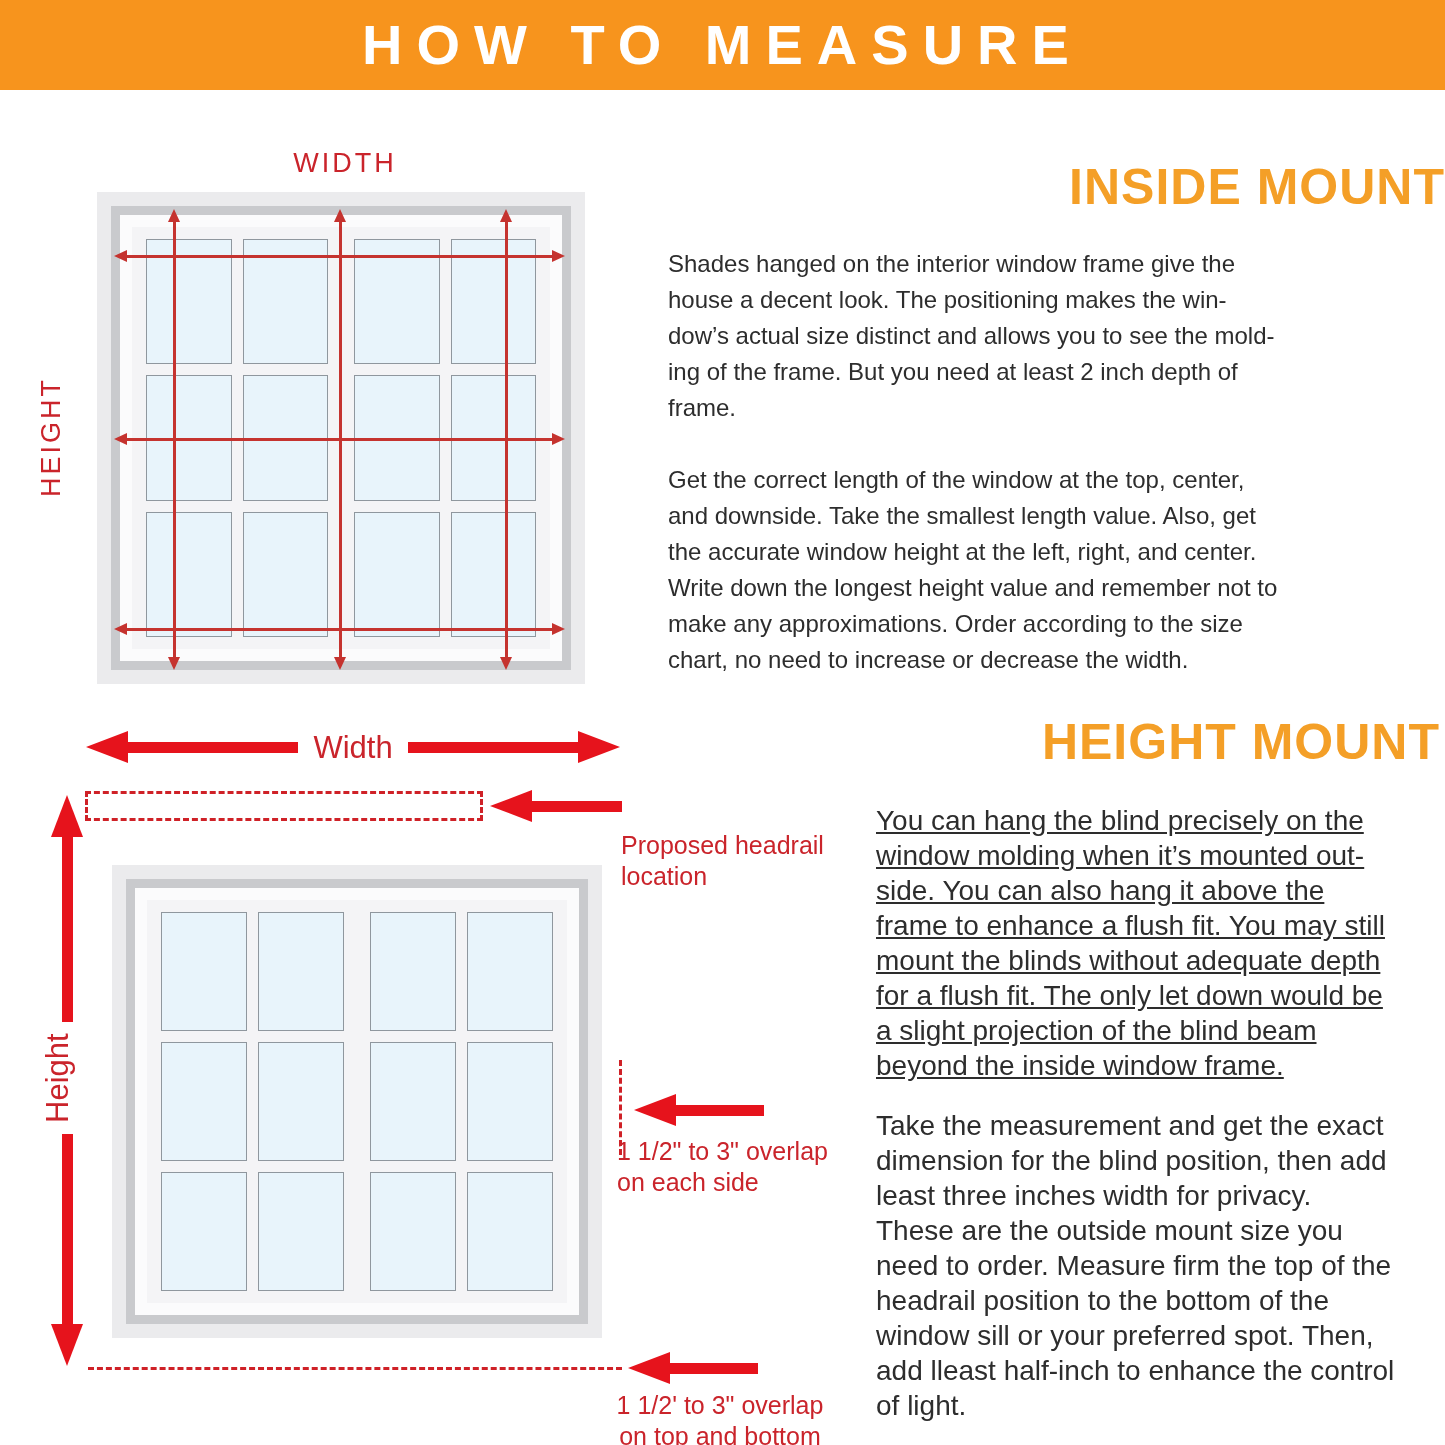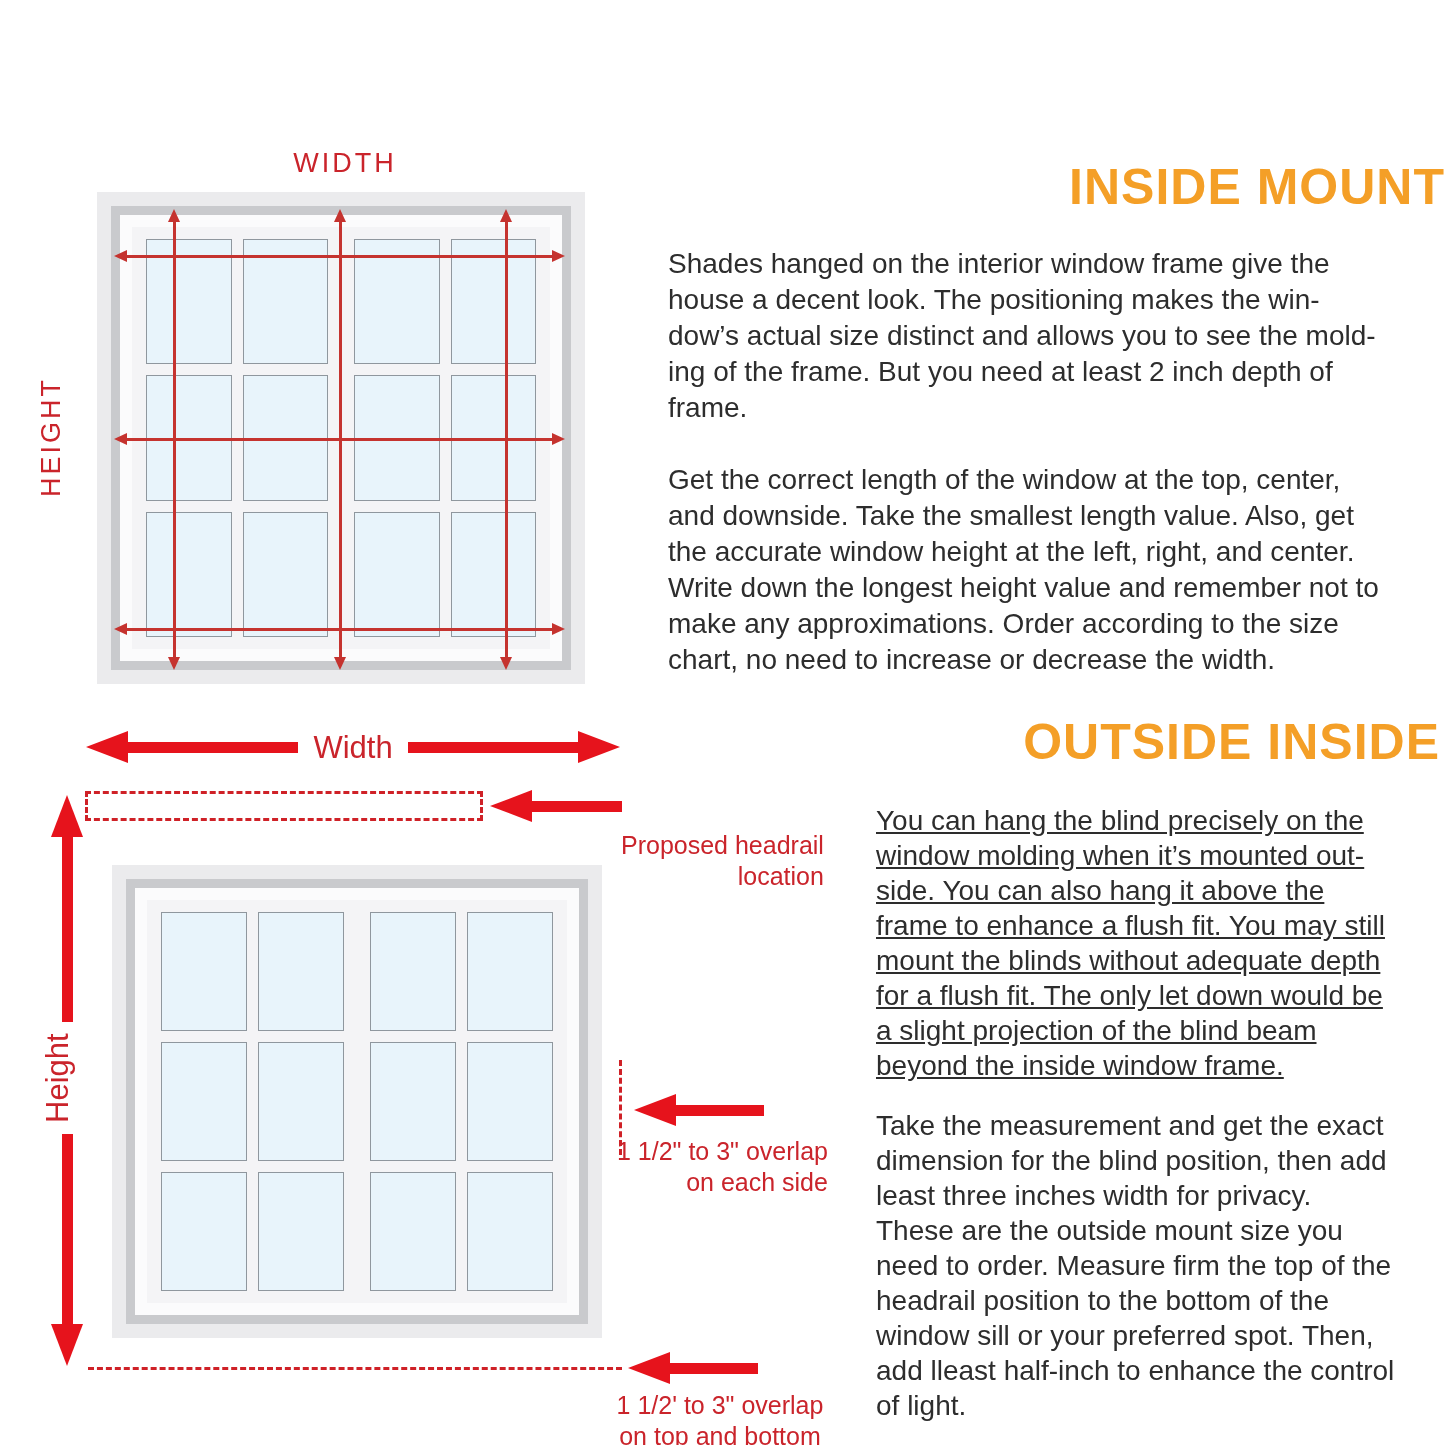--- a/index.html
+++ b/index.html
@@ -23,25 +23,25 @@
 
   
   .header{position:absolute;left:0;top:0;width:1445px;height:90px;background:var(--orange);}
   .header .title{width:100%;text-align:center;line-height:90px;font-size:56px;font-weight:bold;
     color:#ffffff;letter-spacing:14px;white-space:nowrap;}
 
   
   .mount-heading{position:absolute;text-align:right;font-size:50px;font-weight:bold;
     color:var(--orange-h);letter-spacing:1px;white-space:nowrap;}
   .body-text{position:absolute;color:var(--ink);white-space:pre;}
-  .inside-text{font-size:28px;line-height:36px;}
+  .inside-text{font-size:24px;line-height:36px;}
   .outside-text{font-size:28px;line-height:35px;}
 
   
-  .red-label{position:absolute;color:var(--red-text);white-space:pre;text-align:right;}
+  .red-label{position:absolute;color:var(--red-text);white-space:pre;}
   .caps-label{font-size:27px;letter-spacing:3px;}
   .rot{writing-mode:vertical-rl;transform:rotate(180deg);text-align:center;}
 
   
   .window{position:absolute;background:var(--frame-outer);padding:14px;box-sizing:border-box;}
   .win-bevel{background:var(--frame-bevel);padding:9px;width:100%;height:100%;box-sizing:border-box;}
   .win-white{background:var(--frame-white);padding:12px;width:100%;height:100%;box-sizing:border-box;}
   .win-sashes{background:var(--sash-bg);width:100%;height:100%;box-sizing:border-box;
     display:grid;grid-template-columns:1fr 1fr;column-gap:26px;padding:12px 14px;}
   .sash{display:grid;grid-template-columns:1fr 1fr;grid-template-rows:1fr 1fr 1fr;gap:11px;}
@@ -78,20 +78,23 @@
   .dash-vline{position:absolute;width:0;border-left:3px dashed var(--red-dash);}
   .dash-hline{position:absolute;height:0;border-top:3px dashed var(--red-dash);}
 
   .small-red{font-size:25px;line-height:31px;}
 </style>
 </head>
 <body>
 
 <div class="page">
 
+  <div class="header">
+    <div class="title">HOW TO MEASURE</div>
+  </div>
 
   <div class="red-label caps-label" style="left:100px;top:148px;width:490px;text-align:center;position:absolute;">WIDTH</div>
 
   <div class="red-label caps-label rot" style="left:36px;top:372px;height:130px;">HEIGHT</div>
 
   <div class="window" style="left:97px;top:192px;width:488px;height:492px;">
     <div class="win-bevel">
       <div class="win-white">
         <div class="win-sashes">
           <div class="sash">
@@ -193,21 +196,21 @@
 on each side</div>
 
   <div class="dash-hline" style="left:88px;top:1367px;width:534px;"></div>
   <div class="arrow-left" style="left:628px;top:1352px;width:130px;">
     <div class="head"></div>
     <div class="bar"></div>
   </div>
   <div class="red-label small-red" style="left:600px;top:1390px;width:240px;text-align:center;">1 1/2' to 3" overlap
 on top and bottom</div>
 
-  <div class="mount-heading" style="left:860px;top:713px;width:580px;">OUTSIDE INSIDE</div>
+  <div class="mount-heading" style="left:860px;top:713px;width:580px;">HEIGHT MOUNT</div>
   <div class="body-text outside-text" style="left:876px;top:803px;text-decoration:underline;">You can hang the blind precisely on the
 window molding when it’s mounted out-
 side. You can also hang it above the
 frame to enhance a flush fit. You may still
 mount the blinds without adequate depth
 for a flush fit. The only let down would be
 a slight projection of the blind beam
 beyond the inside window frame.</div>
   <div class="body-text outside-text" style="left:876px;top:1108px;">Take the measurement and get the exact
 dimension for the blind position, then add

